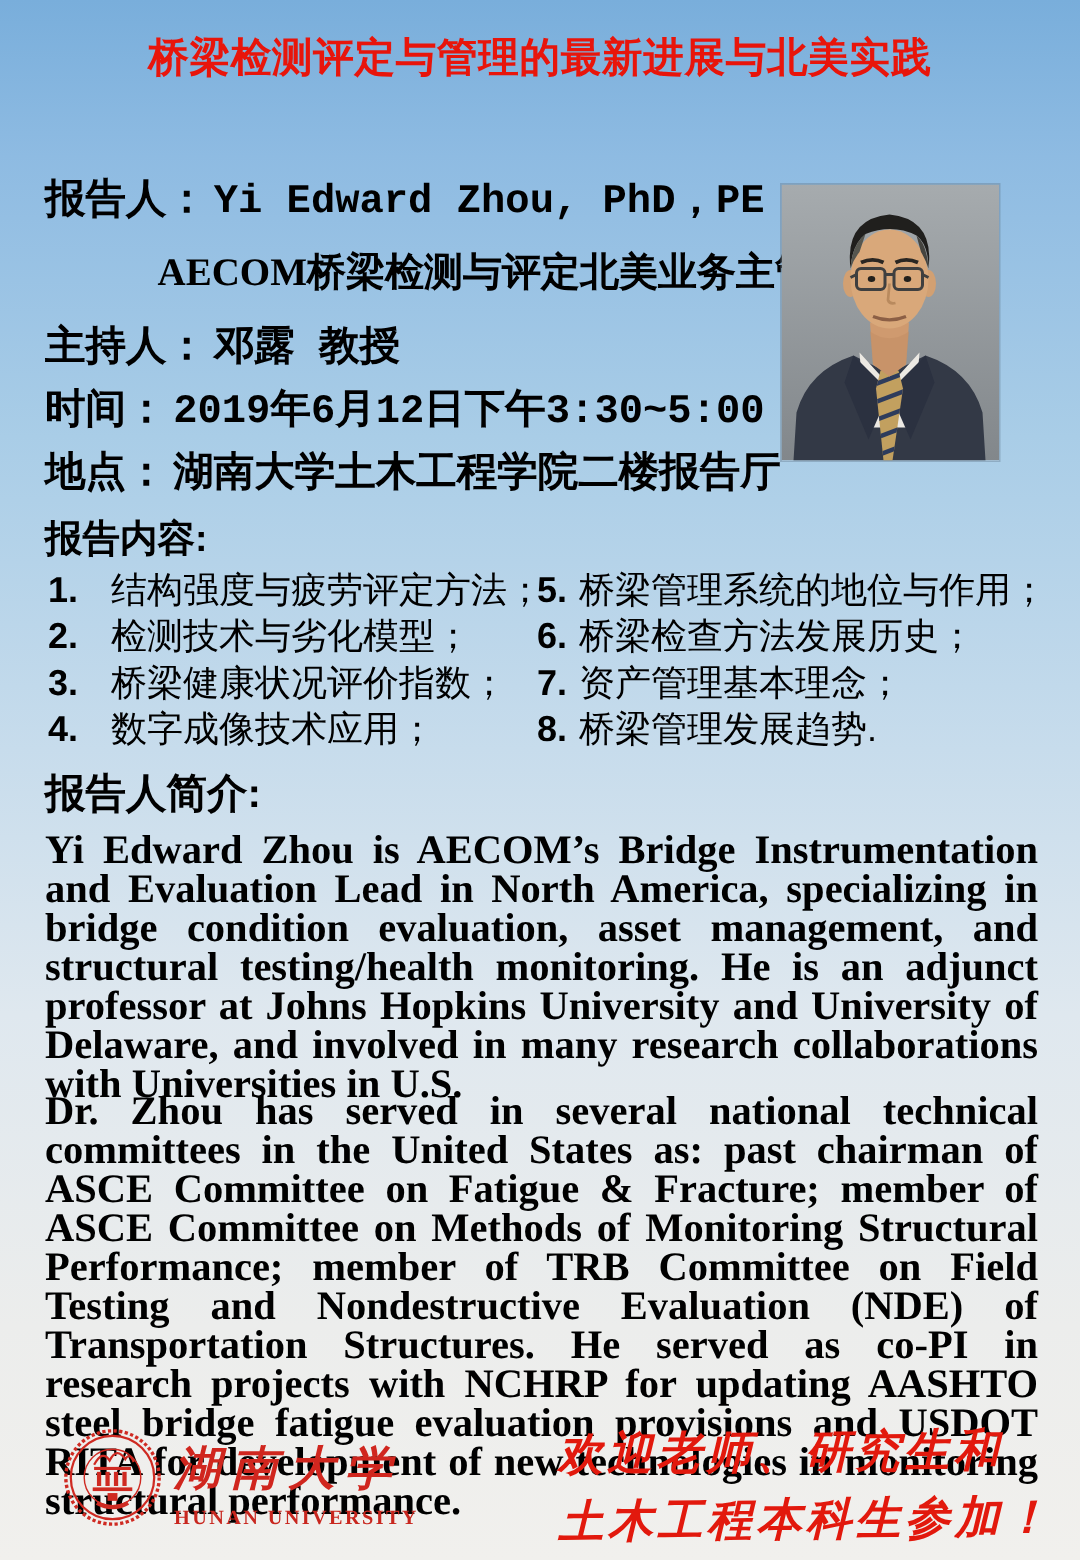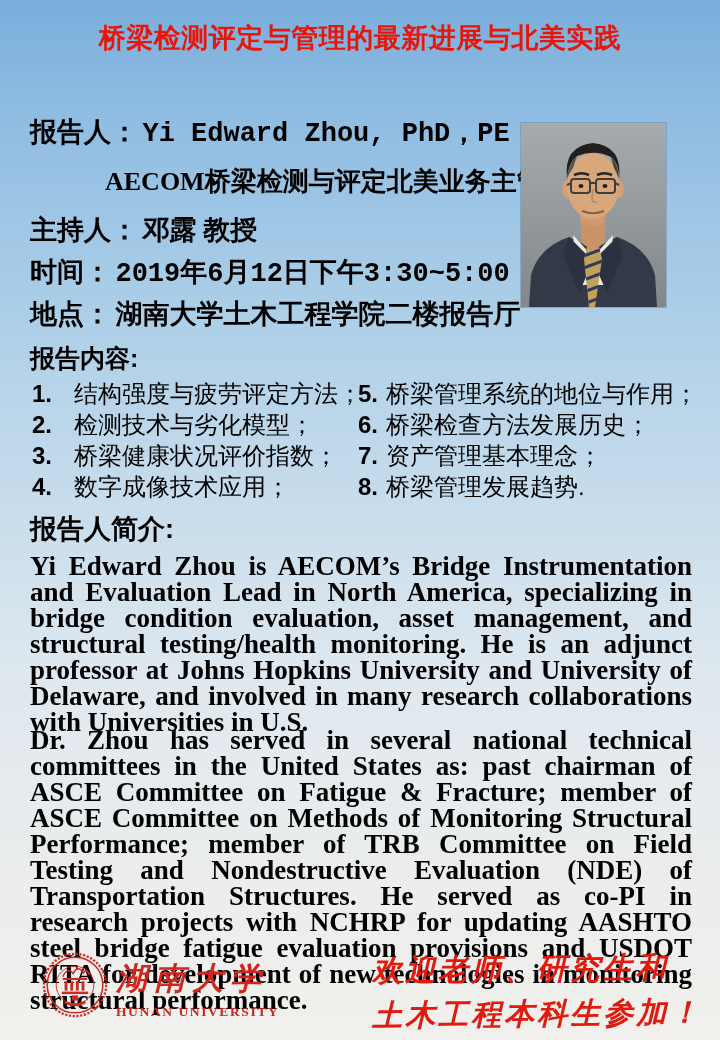--- a/index.html
+++ b/index.html
@@ -11,21 +11,21 @@
   
   .title{
     position:absolute;top:20px;left:0;right:0;text-align:center;
     font-size:27px;font-weight:bold;color:#e8150b;letter-spacing:0.5px;
     font-family:"Liberation Sans","DejaVu Sans",sans-serif;
   }
   
   .row{position:absolute;left:30px;white-space:nowrap;}
   .lbl{font-weight:bold;font-size:27px;font-family:"Liberation Sans","DejaVu Sans",sans-serif;}
   .val-serif{font-weight:bold;font-size:27px;font-family:Liberation Mono, monospace;}
-  .val-sans{font-weight:bold;font-size:27px;font-family:Liberation Serif, serif;}
+  .val-sans{font-weight:bold;font-size:27px;font-family:Liberation Mono, monospace;}
   .speaker-row{top:114px;}
   .affil-row{top:164px;left:105px;font-size:26px;font-weight:bold;
     font-family:"Liberation Serif","DejaVu Serif",serif;}
   .host-row{top:212px;}
   .time-row{top:254px;}
   .venue-row{top:296px;}
   
   .photo{position:absolute;left:521px;top:123px;width:145px;height:184px;
     box-shadow:0 0 0 1px rgba(90,110,130,.35);}
   

